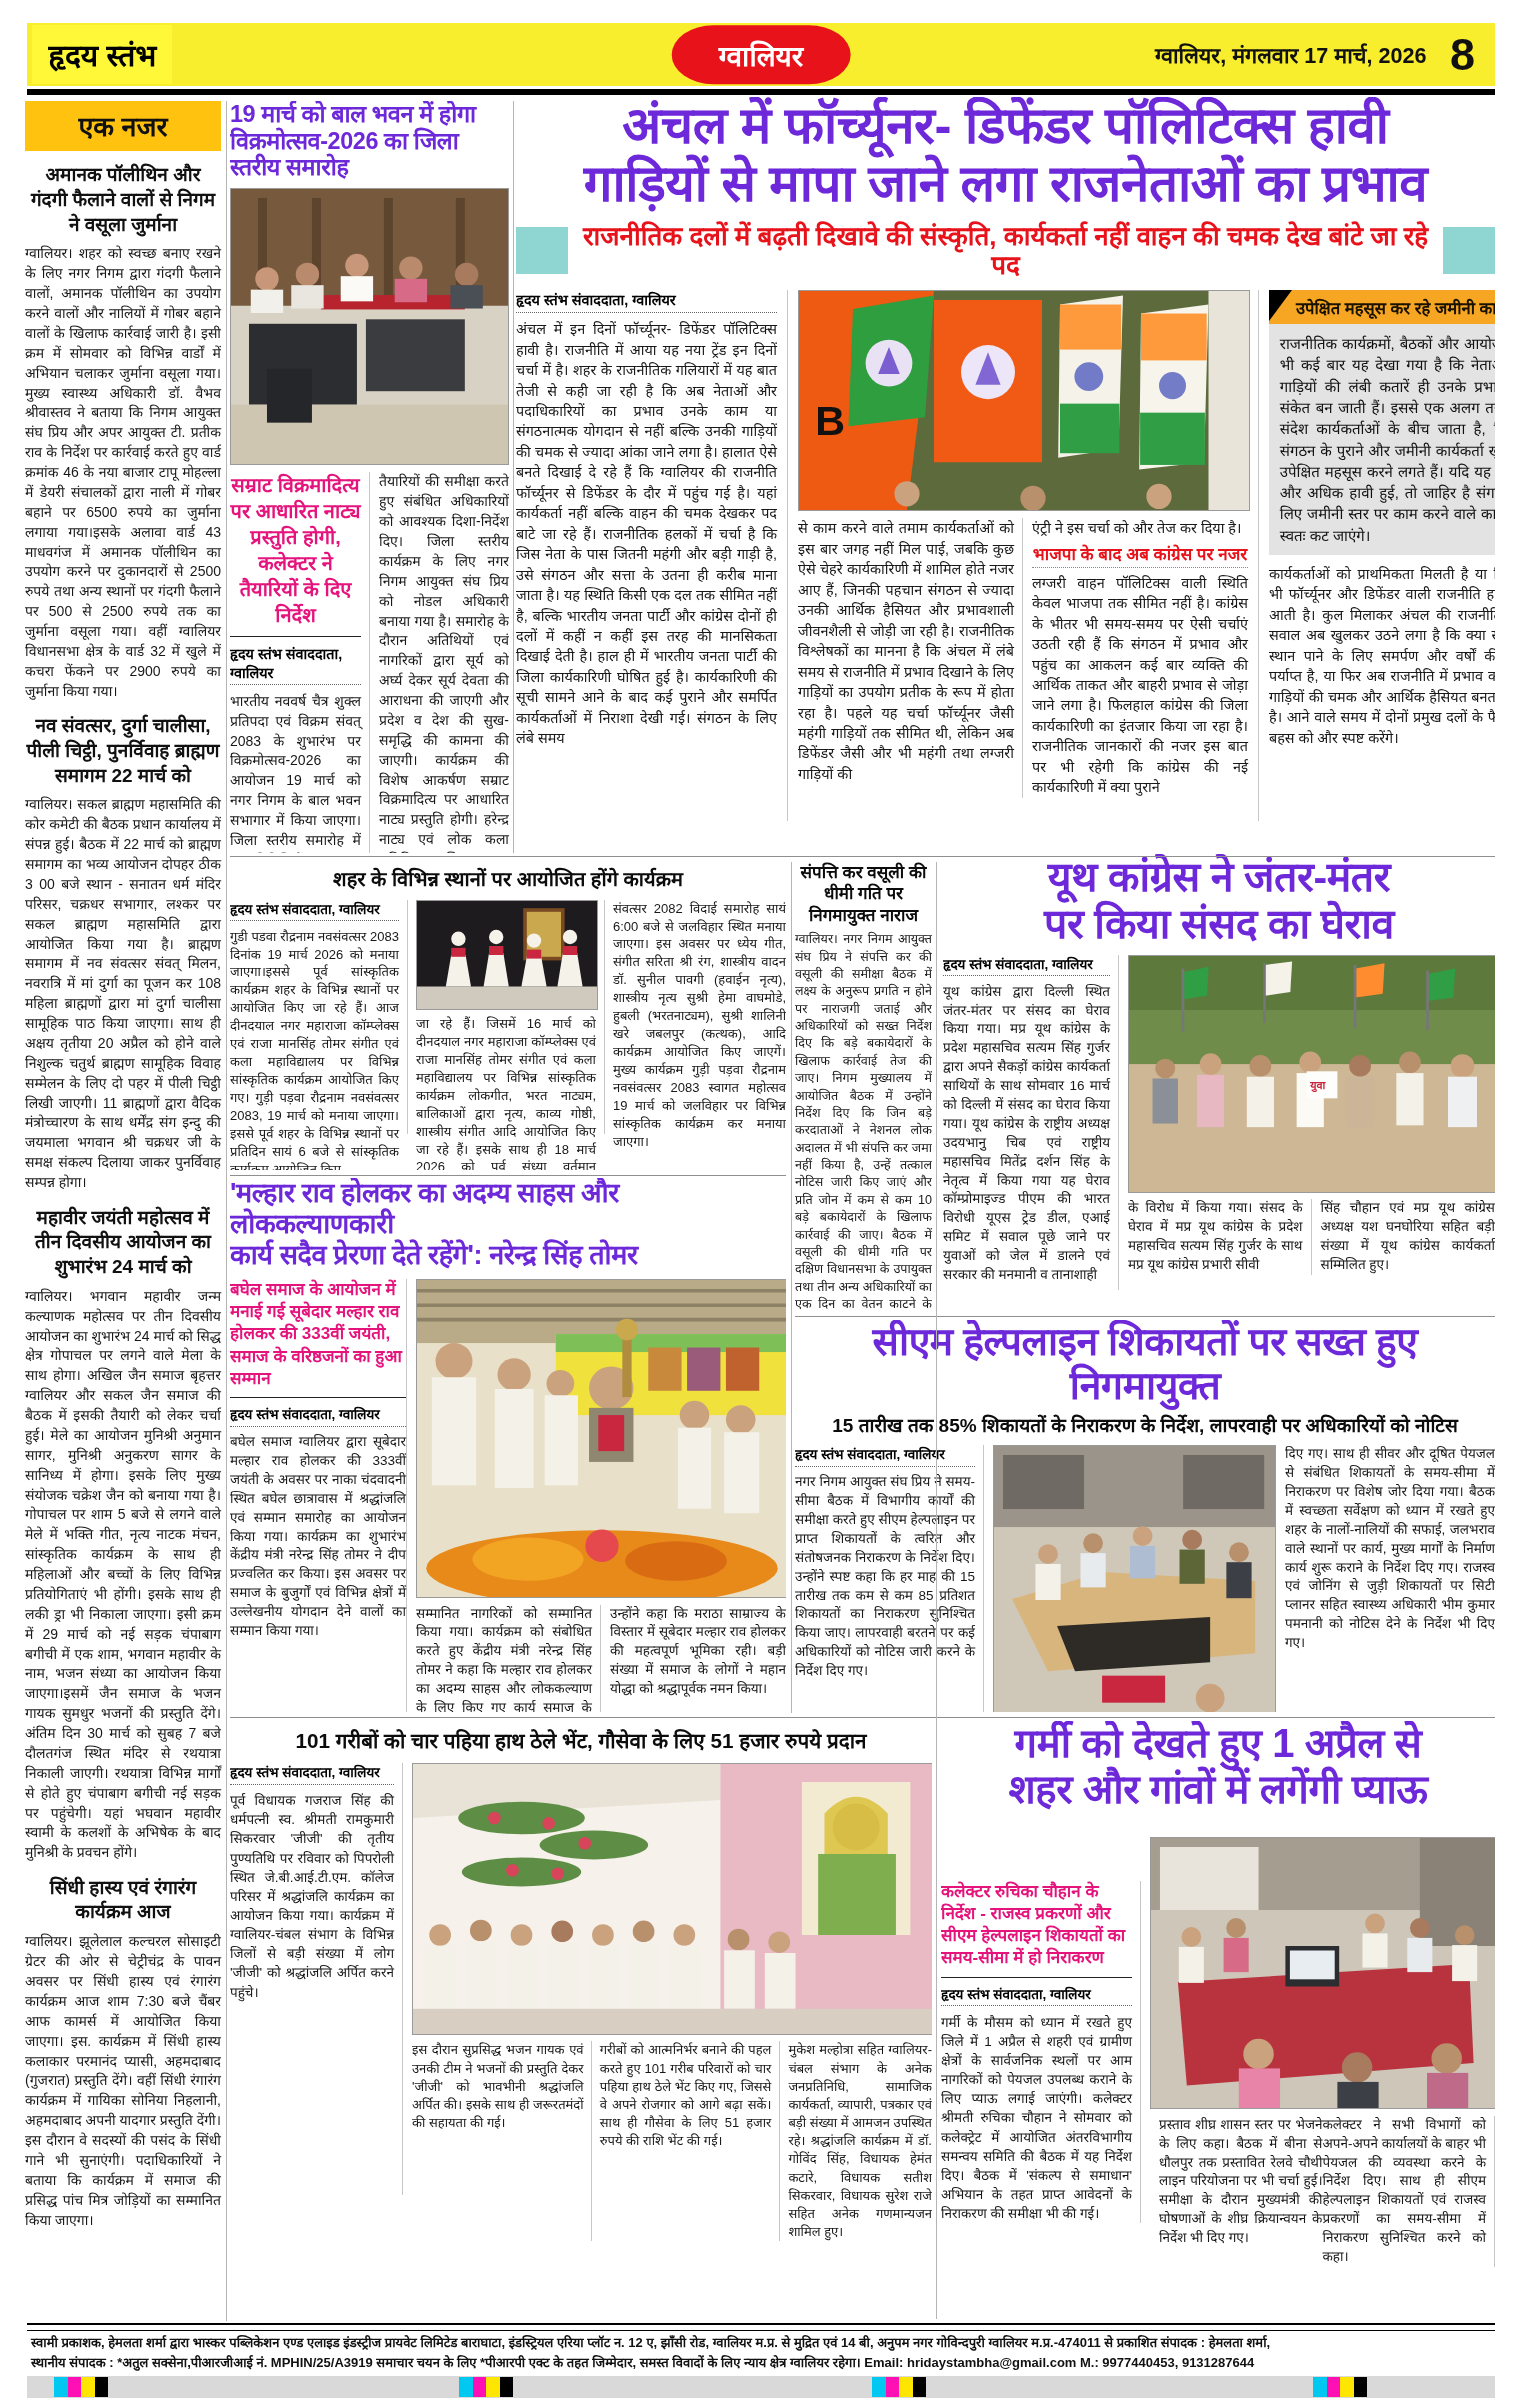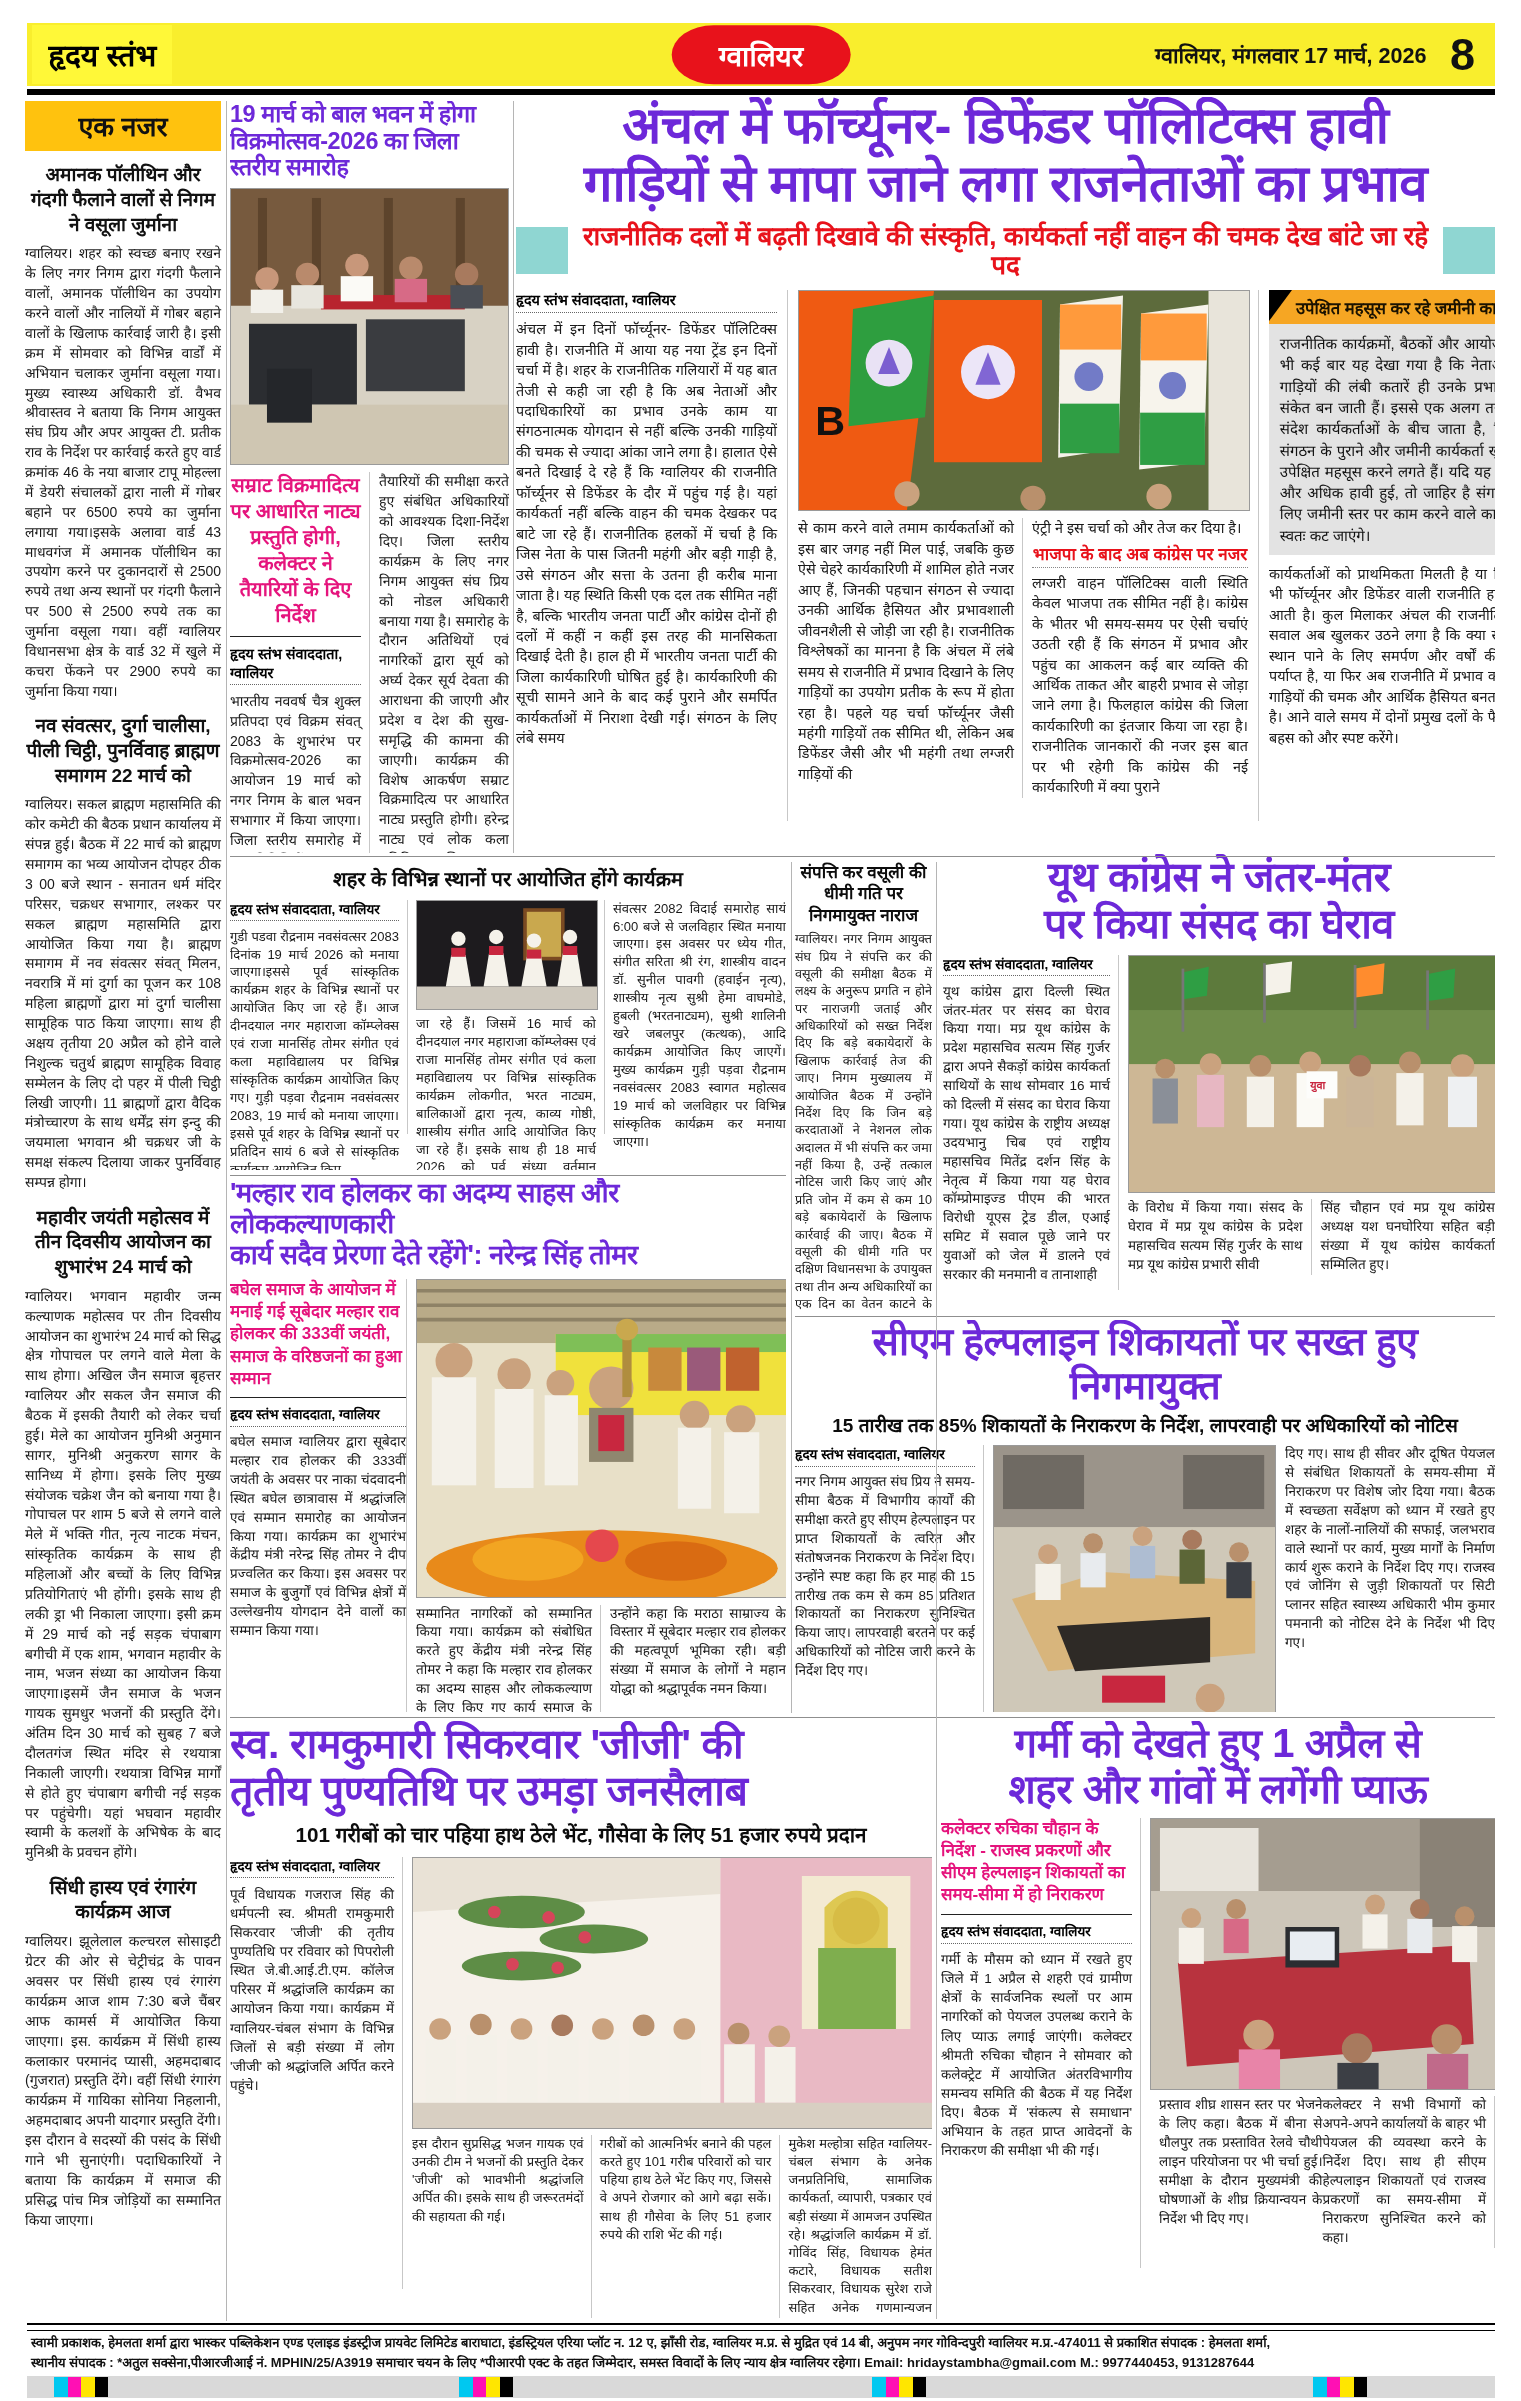--- a/index.html
+++ b/index.html
@@ -375,22 +375,20 @@
           <rect x="120" y="255" width="70" height="30" fill="#c8273f"></rect>
         </svg>
       </div>
       <div style="flex:1;">
         <div class="body-txt" style="font-size:13.5px;line-height:1.4;">दिए गए। साथ ही सीवर और दूषित पेयजल से संबंधित शिकायतों के समय-सीमा में निराकरण पर विशेष जोर दिया गया। बैठक में स्वच्छता सर्वेक्षण को ध्यान में रखते हुए शहर के नालों-नालियों की सफाई, जलभराव वाले स्थानों पर कार्य, मुख्य मार्गों के निर्माण कार्य शुरू कराने के निर्देश दिए गए। राजस्व एवं जोनिंग से जुड़ी शिकायतों पर सिटी प्लानर सहित स्वास्थ्य अधिकारी भीम कुमार पमनानी को नोटिस देने के निर्देश भी दिए गए।</div>
       </div>
     </div>
   </div>
 
   <div class="art" style="left:230px;top:1721px;width:702px;height:597px;">
-    <div class="hl" style="font-size:41px;">स्व. रामकुमारी सिकरवार 'जीजी' की
-तृतीय पुण्यतिथि पर उमड़ा जनसैलाब</div>
     <div class="sub-black" style="font-size:20.7px;margin:7.2px 0 9px 0;">101 गरीबों को चार पहिया हाथ ठेले भेंट, गौसेवा के लिए 51 हजार रुपये प्रदान</div>
     <div class="row" style="height:432px;">
       <div style="width:164px;flex:none;border-right:0.9px solid #c7c7c7;padding-right:8px;">
         <div class="byline" style="font-size:13.5px;">हृदय स्तंभ संवाददाता, ग्वालियर</div>
         <div class="body-txt" style="font-size:13.5px;line-height:1.42;">पूर्व विधायक गजराज सिंह की धर्मपत्नी स्व. श्रीमती रामकुमारी सिकरवार 'जीजी' की तृतीय पुण्यतिथि पर रविवार को पिपरोली स्थित जे.बी.आई.टी.एम. कॉलेज परिसर में श्रद्धांजलि कार्यक्रम का आयोजन किया गया। कार्यक्रम में ग्वालियर-चंबल संभाग के विभिन्न जिलों से बड़ी संख्या में लोग 'जीजी' को श्रद्धांजलि अर्पित करने पहुंचे।</div>
       </div>
       <div style="flex:1;padding-left:9px;">
         <div class="photo" style="width:100%;height:270px;margin-bottom:6.3px;">
           <svg viewBox="0 0 575 300" preserveAspectRatio="none">
             <rect width="575" height="300" fill="#f3dfe2"></rect>
@@ -449,21 +447,21 @@
             <div class="body-txt" style="font-size:13px;line-height:1.4;">मुकेश मल्होत्रा सहित ग्वालियर-चंबल संभाग के अनेक जनप्रतिनिधि, सामाजिक कार्यकर्ता, व्यापारी, पत्रकार एवं बड़ी संख्या में आमजन उपस्थित रहे। श्रद्धांजलि कार्यक्रम में डॉ. गोविंद सिंह, विधायक हेमंत कटारे, विधायक सतीश सिकरवार, विधायक सुरेश राजे सहित अनेक गणमान्यजन शामिल हुए।</div>
           </div>
         </div>
       </div>
     </div>
   </div>
 
   <div class="art" style="left:941px;top:1721px;width:554px;height:597px;">
     <div class="hl center" style="font-size:40px;">गर्मी को देखते हुए 1 अप्रैल से
 शहर और गांवों में लगेंगी प्याऊ</div>
-    <div class="row" style="margin-top:6px;height:450px;">
+    <div class="row" style="margin-top:15px;height:450px;align-items:center;">
       <div style="width:191px;flex:none;border-right:0.9px solid #c7c7c7;padding-right:8px;">
         <div class="sub-pink" style="font-size:17px;text-align:left;">कलेक्टर रुचिका चौहान के निर्देश - राजस्व प्रकरणों और सीएम हेल्पलाइन शिकायतों का समय-सीमा में हो निराकरण</div>
         <div class="byline" style="font-size:13.5px;">हृदय स्तंभ संवाददाता, ग्वालियर</div>
         <div class="body-txt" style="font-size:13.5px;line-height:1.42;">गर्मी के मौसम को ध्यान में रखते हुए जिले में 1 अप्रैल से शहरी एवं ग्रामीण क्षेत्रों के सार्वजनिक स्थलों पर आम नागरिकों को पेयजल उपलब्ध कराने के लिए प्याऊ लगाई जाएंगी। कलेक्टर श्रीमती रुचिका चौहान ने सोमवार को कलेक्ट्रेट में आयोजित अंतरविभागीय समन्वय समिति की बैठक में यह निर्देश दिए। बैठक में 'संकल्प से समाधान' अभियान के तहत प्राप्त आवेदनों के निराकरण की समीक्षा भी की गई।</div>
       </div>
       <div style="flex:1;padding-left:9px;">
         <div class="photo" style="width:100%;height:270px;margin-bottom:6.3px;">
           <svg viewBox="0 0 385 300" preserveAspectRatio="none">
             <rect width="385" height="300" fill="#cdc6b9"></rect>
             <rect width="385" height="80" fill="#a59d90"></rect>

